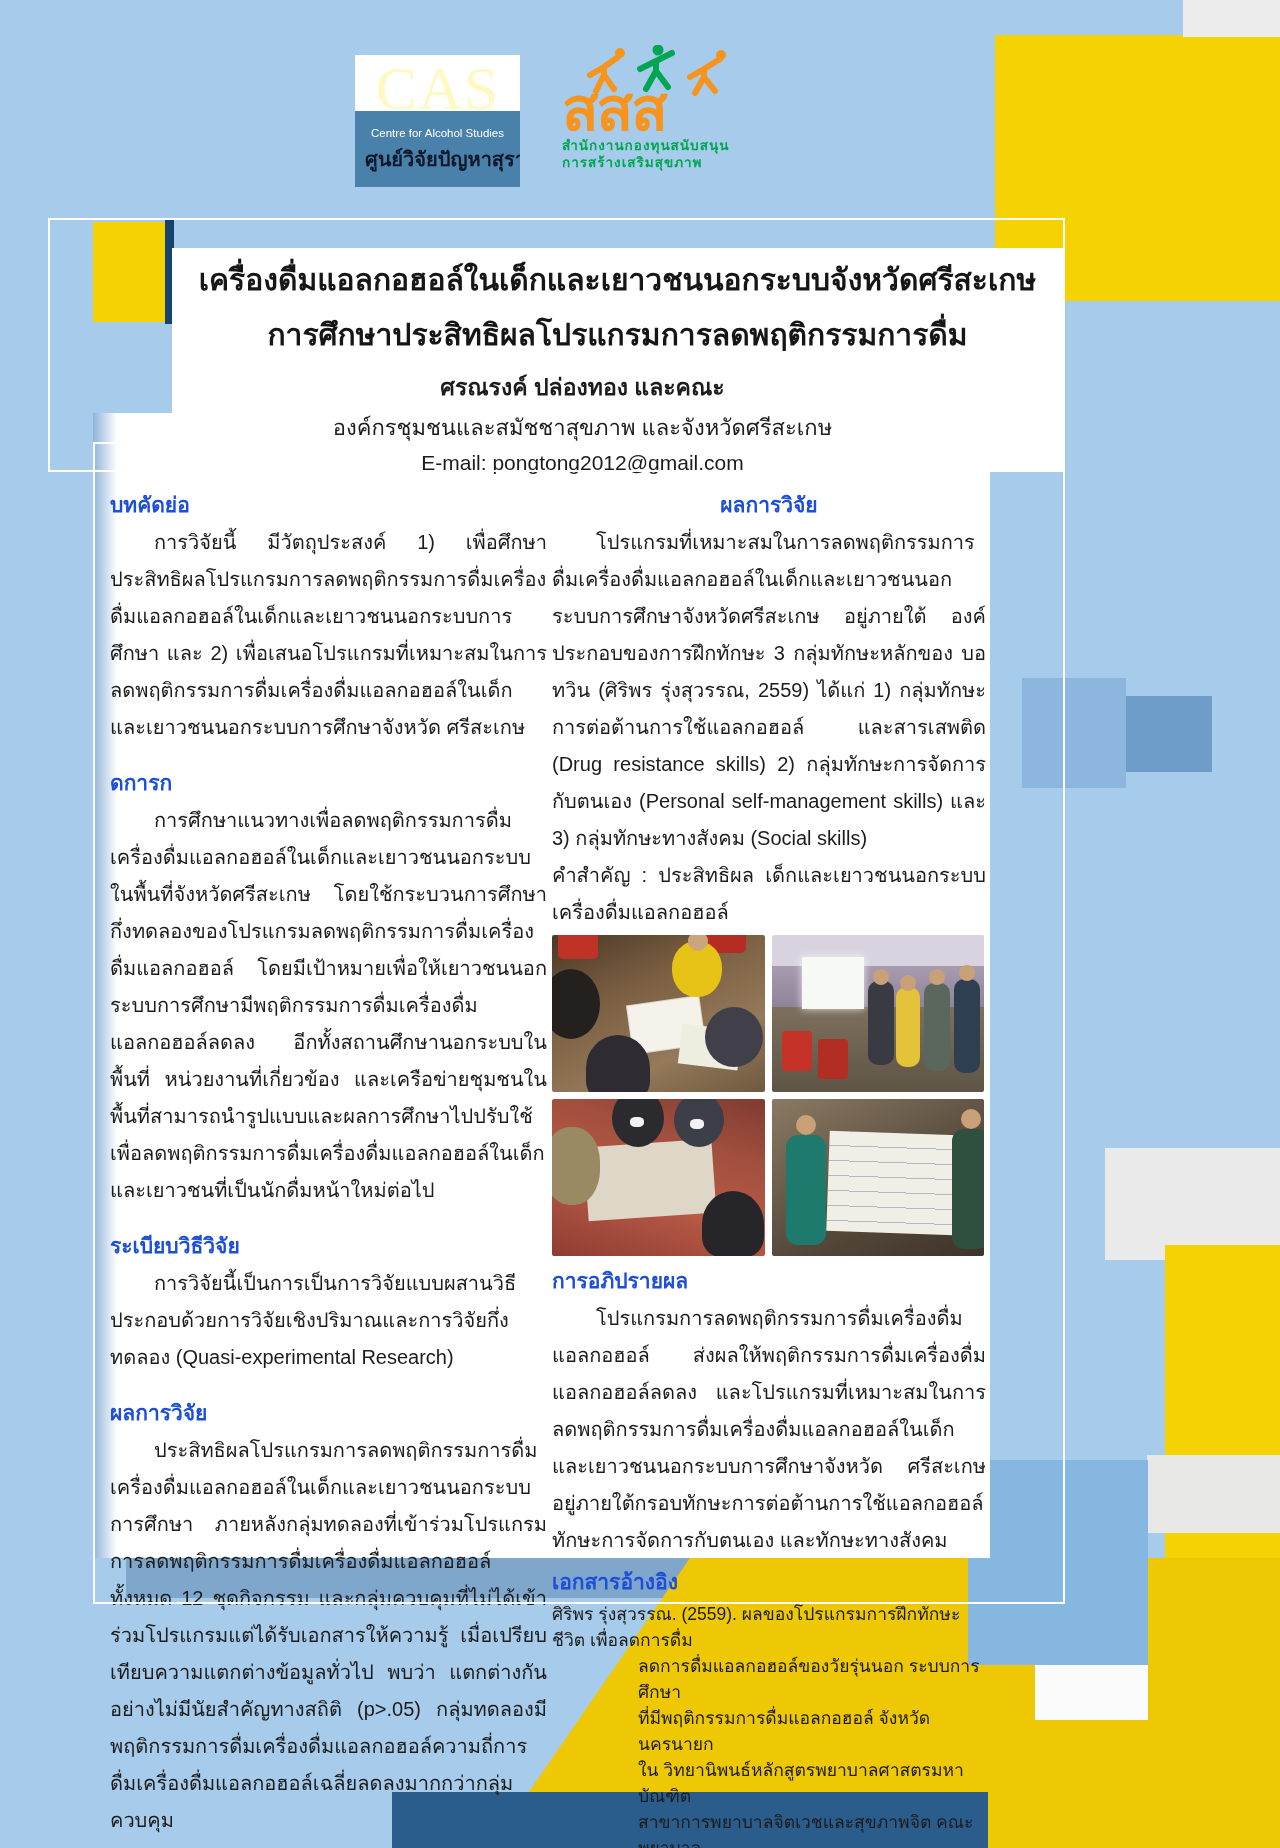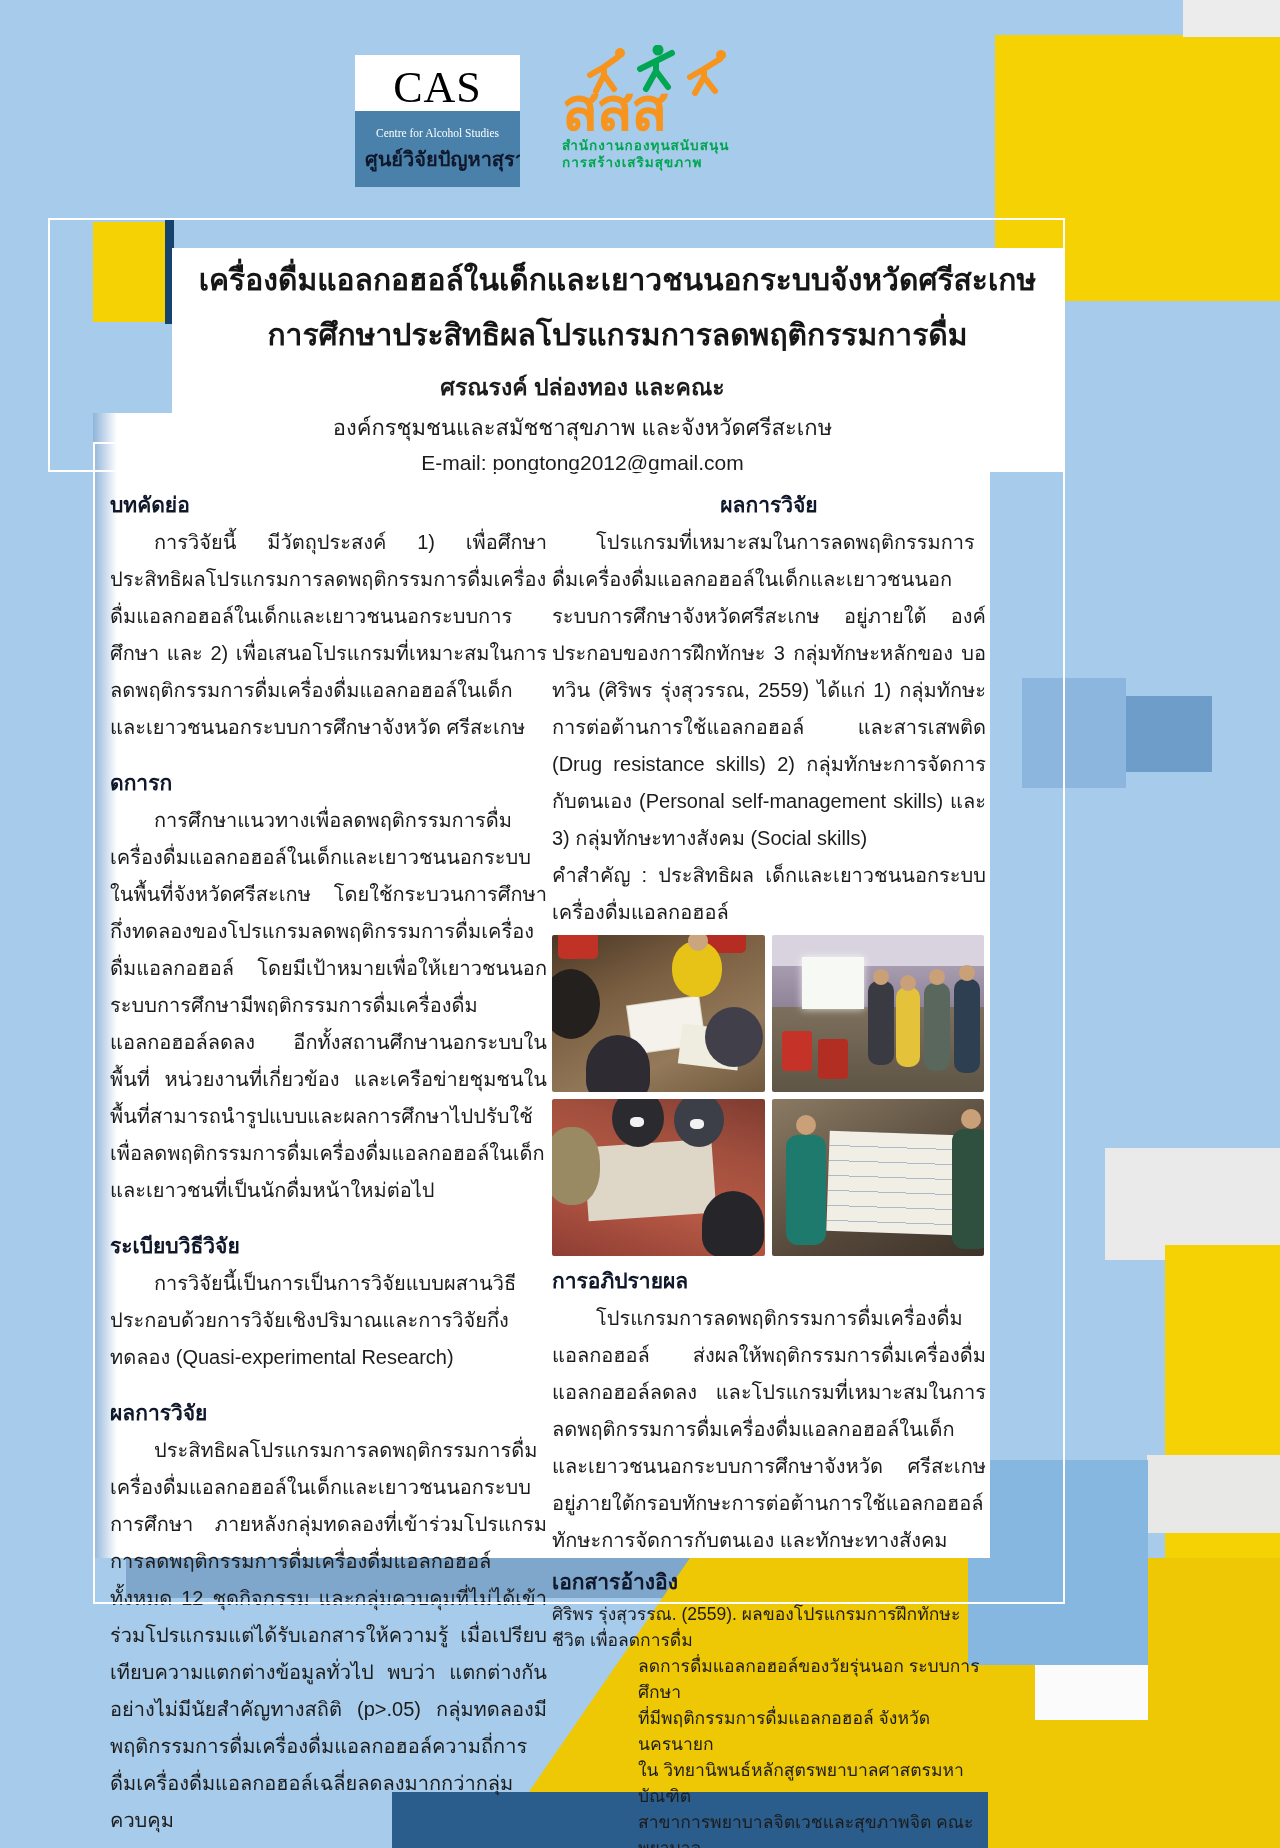--- a/index.html
+++ b/index.html
@@ -34,41 +34,41 @@
   .frame2{left:93px;top:442px;width:968px;height:1158px;}
   
   .sheetA{left:172px;top:248px;width:891px;height:222px;background:#fff;}
   .sheetB{left:93px;top:413px;width:897px;height:1145px;background:#fff;}
   .sheetB::before{content:"";position:absolute;left:0;top:0;bottom:0;width:24px;
     background:linear-gradient(90deg,#8fb4d8,rgba(255,255,255,0));}
   
   .cas{left:355px;top:55px;width:165px;height:132px;background:var(--cas);overflow:hidden;}
   .cas .top{position:absolute;left:0;top:0;width:100%;height:56px;background:#fff;}
   .cas .acr{position:absolute;left:0;top:2px;width:100%;text-align:center;
-    font-family:"Liberation Serif",serif;font-size:44px;line-height:62px;color:#000000;letter-spacing:1px;}
+    font-family:"Liberation Serif",serif;font-size:62px;line-height:62px;color:#fef9c3;letter-spacing:1px;}
   .cas .en{position:absolute;left:0;top:72px;width:100%;text-align:center;
-    font-family:Liberation Serif, serif;font-size:11.5px;color:#fff;}
+    font-family:Liberation Sans, sans-serif;font-size:11.5px;color:#fff;}
   .cas .th{position:absolute;left:8px;top:88px;width:100%;text-align:center;
     font-size:20px;font-weight:bold;color:#0f172a;}
   .sss{left:562px;top:45px;width:190px;height:148px;}
   .sss svg{display:block;margin:0 auto;}
   .sss .word{font-size:60px;line-height:54px;font-weight:bold;color:var(--orange);letter-spacing:-2px;margin-top:-14px;}
   .sss .g1,.sss .g2{font-size:13.5px;font-weight:bold;color:var(--green);line-height:17px;letter-spacing:1px;}
   
   .titleblock{left:172px;top:252px;width:891px;text-align:center;font-weight:bold;
     font-size:30px;line-height:55px;color:#161616;}
   .byline{left:130px;top:364px;width:905px;text-align:center;color:#1c1c1c;}
   .byline .au{font-size:23px;font-weight:bold;line-height:46px;}
   .byline .af{font-size:22px;line-height:36px;}
   .byline .em{font-size:21px;line-height:34px;}
   
   .col{font-size:20px;line-height:37px;color:#1c1c1c;}
   .colL{left:110px;top:492px;width:437px;}
   .colR{left:552px;top:492px;width:434px;}
-  .col h3{font-size:21px;line-height:26px;font-weight:bold;margin:0 0 6px 0;color:#0f172a;}
+  .col h3{font-size:21px;line-height:26px;font-weight:bold;margin:0 0 6px 0;color:#1d4ed8;}
   .col .sec{margin-top:24px;}
   .col .sec:first-child{margin-top:0;}
   .col p{margin:0;text-indent:44px;text-align:justify;overflow-wrap:break-word;}
   .col p.noind{text-indent:0;}
   .colR h3.center{text-align:center;}
   
   .grid{display:grid;grid-template-columns:1fr 1fr;grid-template-rows:157px 157px;gap:7px;
     width:432px;margin-top:4px;}
   .photo{position:relative;overflow:hidden;border-radius:2px;}
   .photo i{position:absolute;display:block;}

